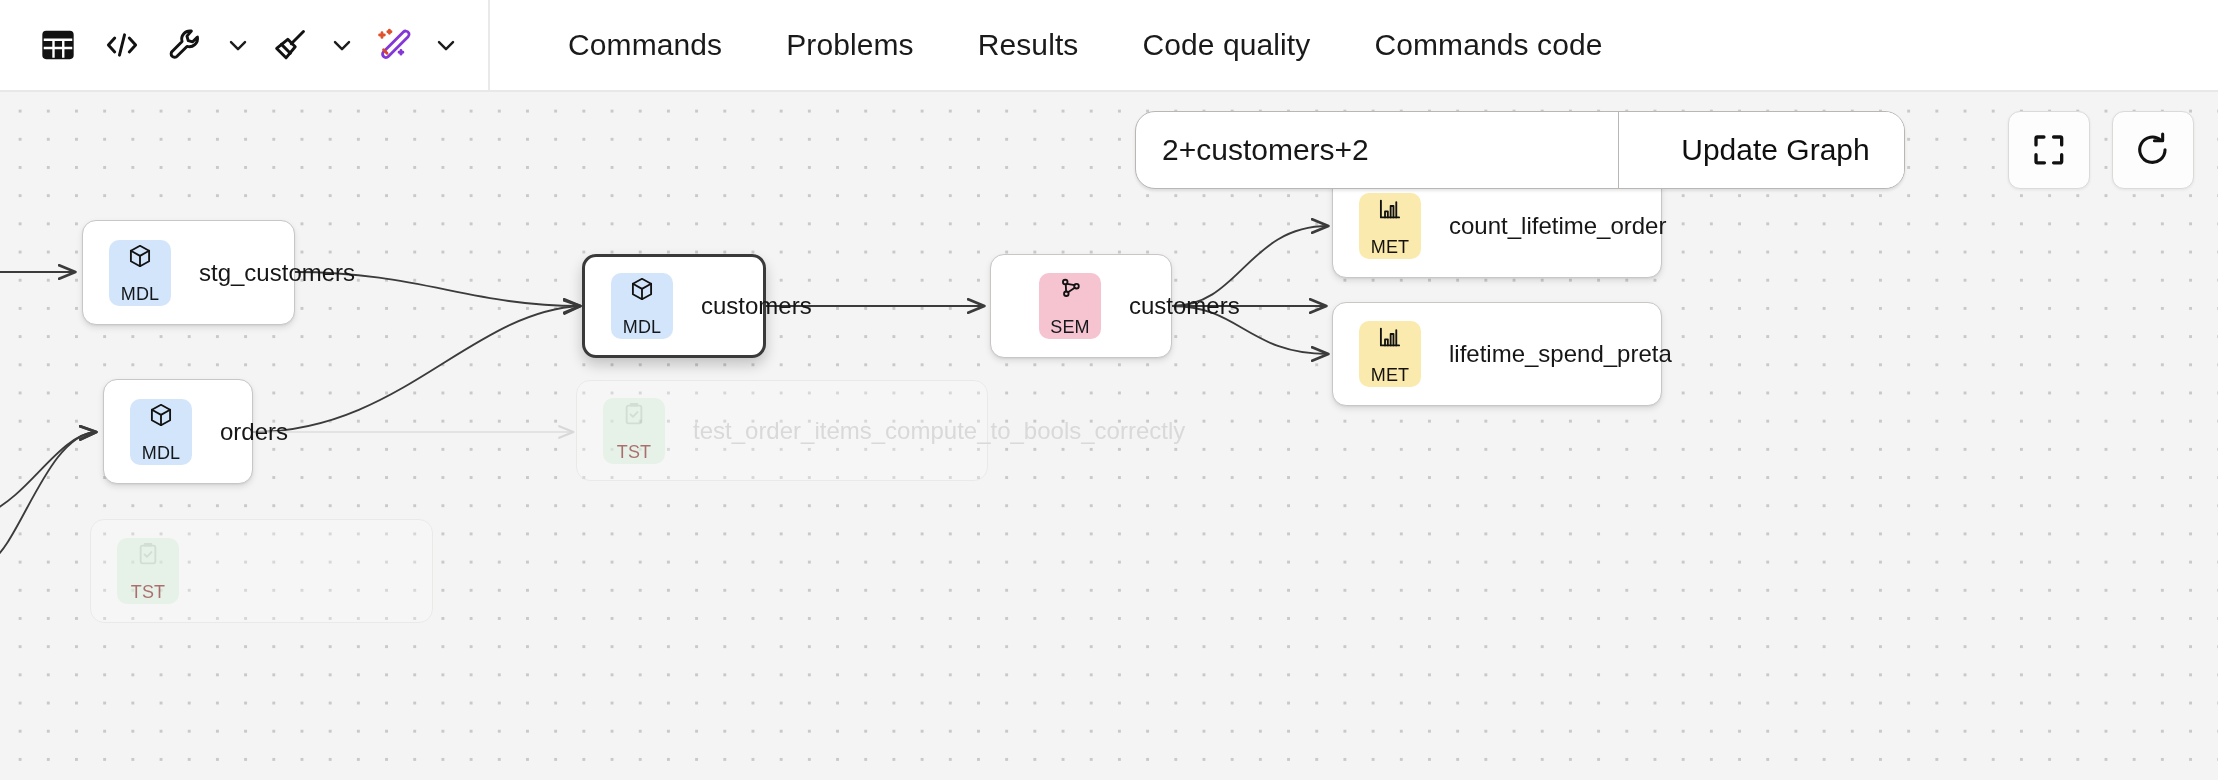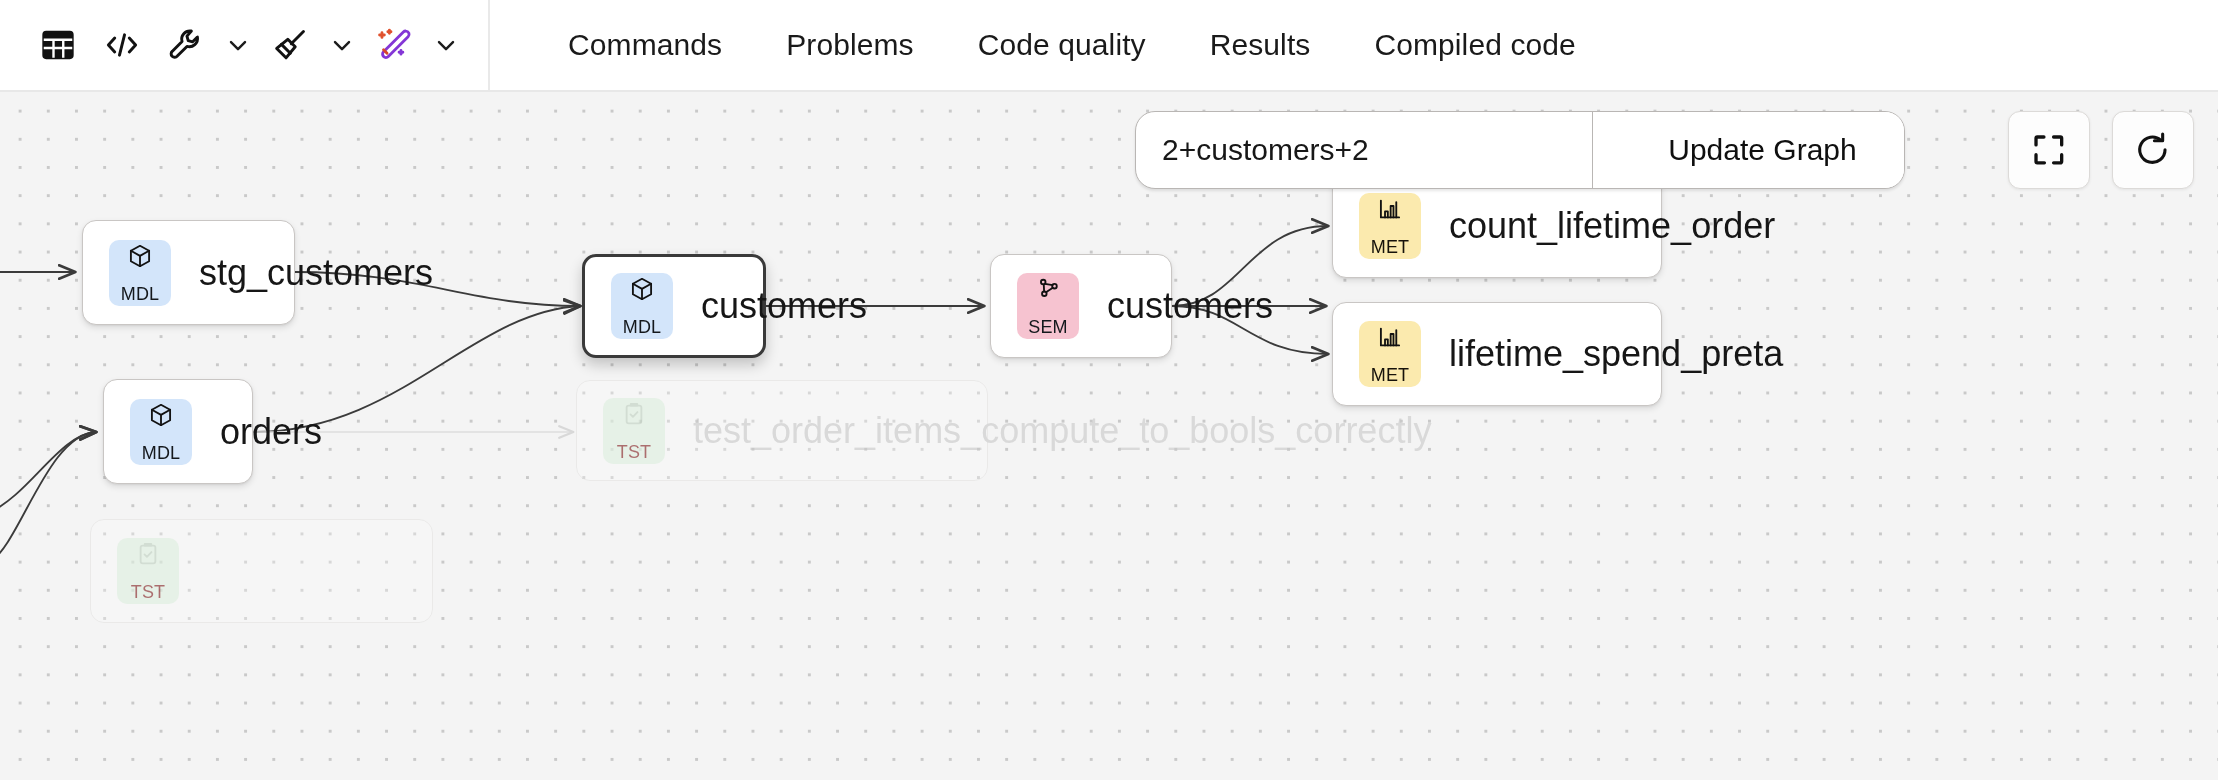--- a/index.html
+++ b/index.html
@@ -95,21 +95,21 @@
   .search-input {
     flex: 1;
     border: none; outline: none;
     padding: 0 26px;
     font-size: 30px;
     font-family: "Liberation Sans", sans-serif;
     color: #171717;
     background: transparent;
   }
   .update-btn {
-    width: 312px;
+    width: 286px;
     border: none;
     border-left: 1.6px solid #b9b6b4;
     background: #ffffff;
     font-size: 30px;
     font-family: "Liberation Sans", sans-serif;
     color: #0f0f0f;
     cursor: pointer;
     display: flex; align-items: center; justify-content: center; padding-left: 28px;
   }
 
@@ -160,21 +160,21 @@
   .badge-sem { background: #f6c3d0; color: #14181c; }
   .badge-met { background: #fbeaae; color: #16120a; }
   .badge-tst { background: #dff0e0; color: #7f1d1d; text-align: right; }
   .badge-label {
     font-size: 18px; font-weight: 500; line-height: 1;
     letter-spacing: 0.2px;
   }
   .node-title {
     margin-left: 28px;
     margin-right: 20px;
-    font-size: 36px;
+    font-size: 24px;
     color: #161616;
     line-height: 1.22;
     white-space: nowrap;
   }
   .node.faded .node-title {
     color: #c9c9c9;
     white-space: normal;
   }
 
   .badge-icon { display:block; }
@@ -244,23 +244,23 @@
           <path d="M6 9.5 12 15.5 18 9.5"></path>
         </svg>
       </div>
     </div>
 
   </div>
 
   <div class="tabs">
     <div class="tab">Commands</div>
     <div class="tab">Problems</div>
+    <div class="tab">Results</div>
     <div class="tab">Code quality</div>
-    <div class="tab">Results</div>
-    <div class="tab">Compiled code</div>
+    <div class="tab">Commands code</div>
   </div>
 </div>
 
 <div class="canvas">
 
   <svg class="edges" viewBox="0 0 2218 688">
     <defs>
       <marker id="ah" markerWidth="11" markerHeight="11" refX="9.2" refY="4.2" orient="auto">
         <path d="M0.6 0.6 L9.4 4.2 L0.6 7.8" fill="none" stroke="#3b3b3b" stroke-width="1.5" stroke-linecap="round" stroke-linejoin="round"></path>
       </marker>
@@ -321,21 +321,21 @@
     <div class="badge badge-mdl">
       <svg class="badge-icon" width="26" height="26" viewBox="0 0 24 24" fill="none" stroke="#121212" stroke-width="1.7" stroke-linecap="round" stroke-linejoin="round">
         <path d="M12 2.6 20.4 7.2v9.6L12 21.4 3.6 16.8V7.2z"></path>
         <path d="M3.6 7.2 12 11.9l8.4-4.7M12 11.9v9.5"></path>
       </svg>
       <span class="badge-label">MDL</span>
     </div>
     <div class="node-title">customers</div>
   </div>
 
-  <div class="node" style="left:990px; top:162px; width:182px; height:104px;">
+  <div class="node" style="left:990px; top:162px; width:182px; height:104px;padding-left:22px;">
     <div class="badge badge-sem">
       <svg class="badge-icon" width="26" height="26" viewBox="0 0 24 24" fill="none" stroke="#121212" stroke-width="1.7" stroke-linecap="round" stroke-linejoin="round">
         <circle cx="7.6" cy="5.6" r="2.1"></circle>
         <circle cx="18" cy="9.4" r="2.1"></circle>
         <circle cx="8.6" cy="16.4" r="2.1"></circle>
         <path d="M9.3 7.3 16.3 8.5M8.1 7.7l.3 6.6M16.4 10.9 10.2 15"></path>
       </svg>
       <span class="badge-label">SEM</span>
     </div>
     <div class="node-title">customers</div>

